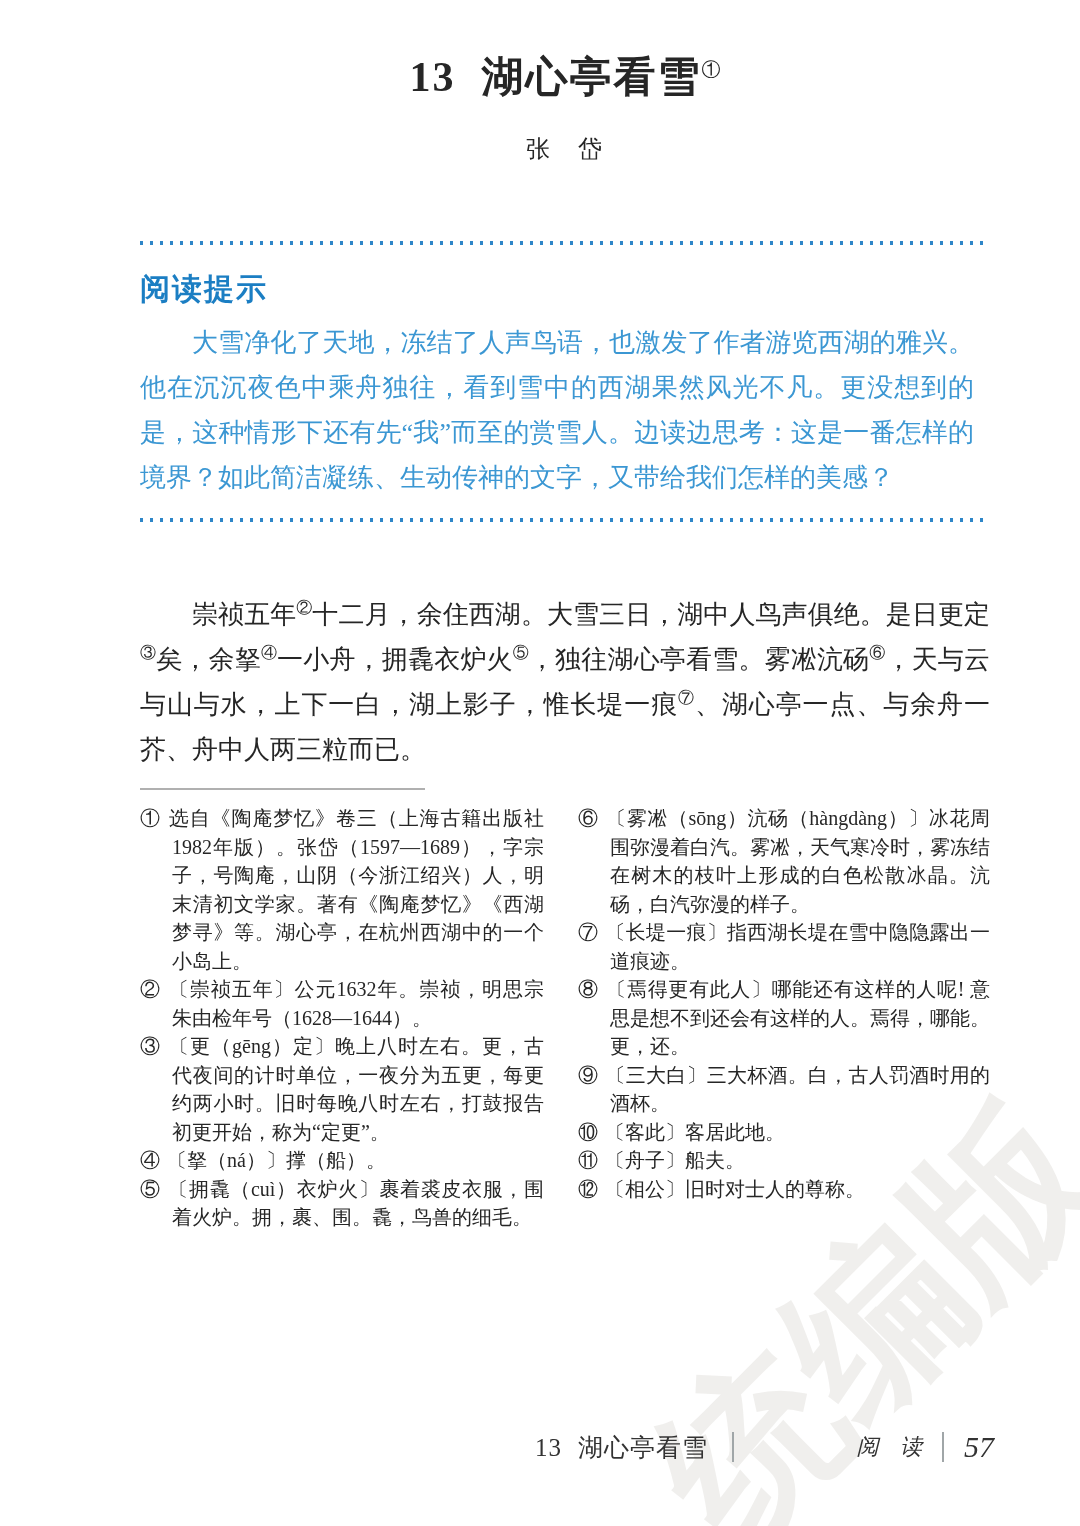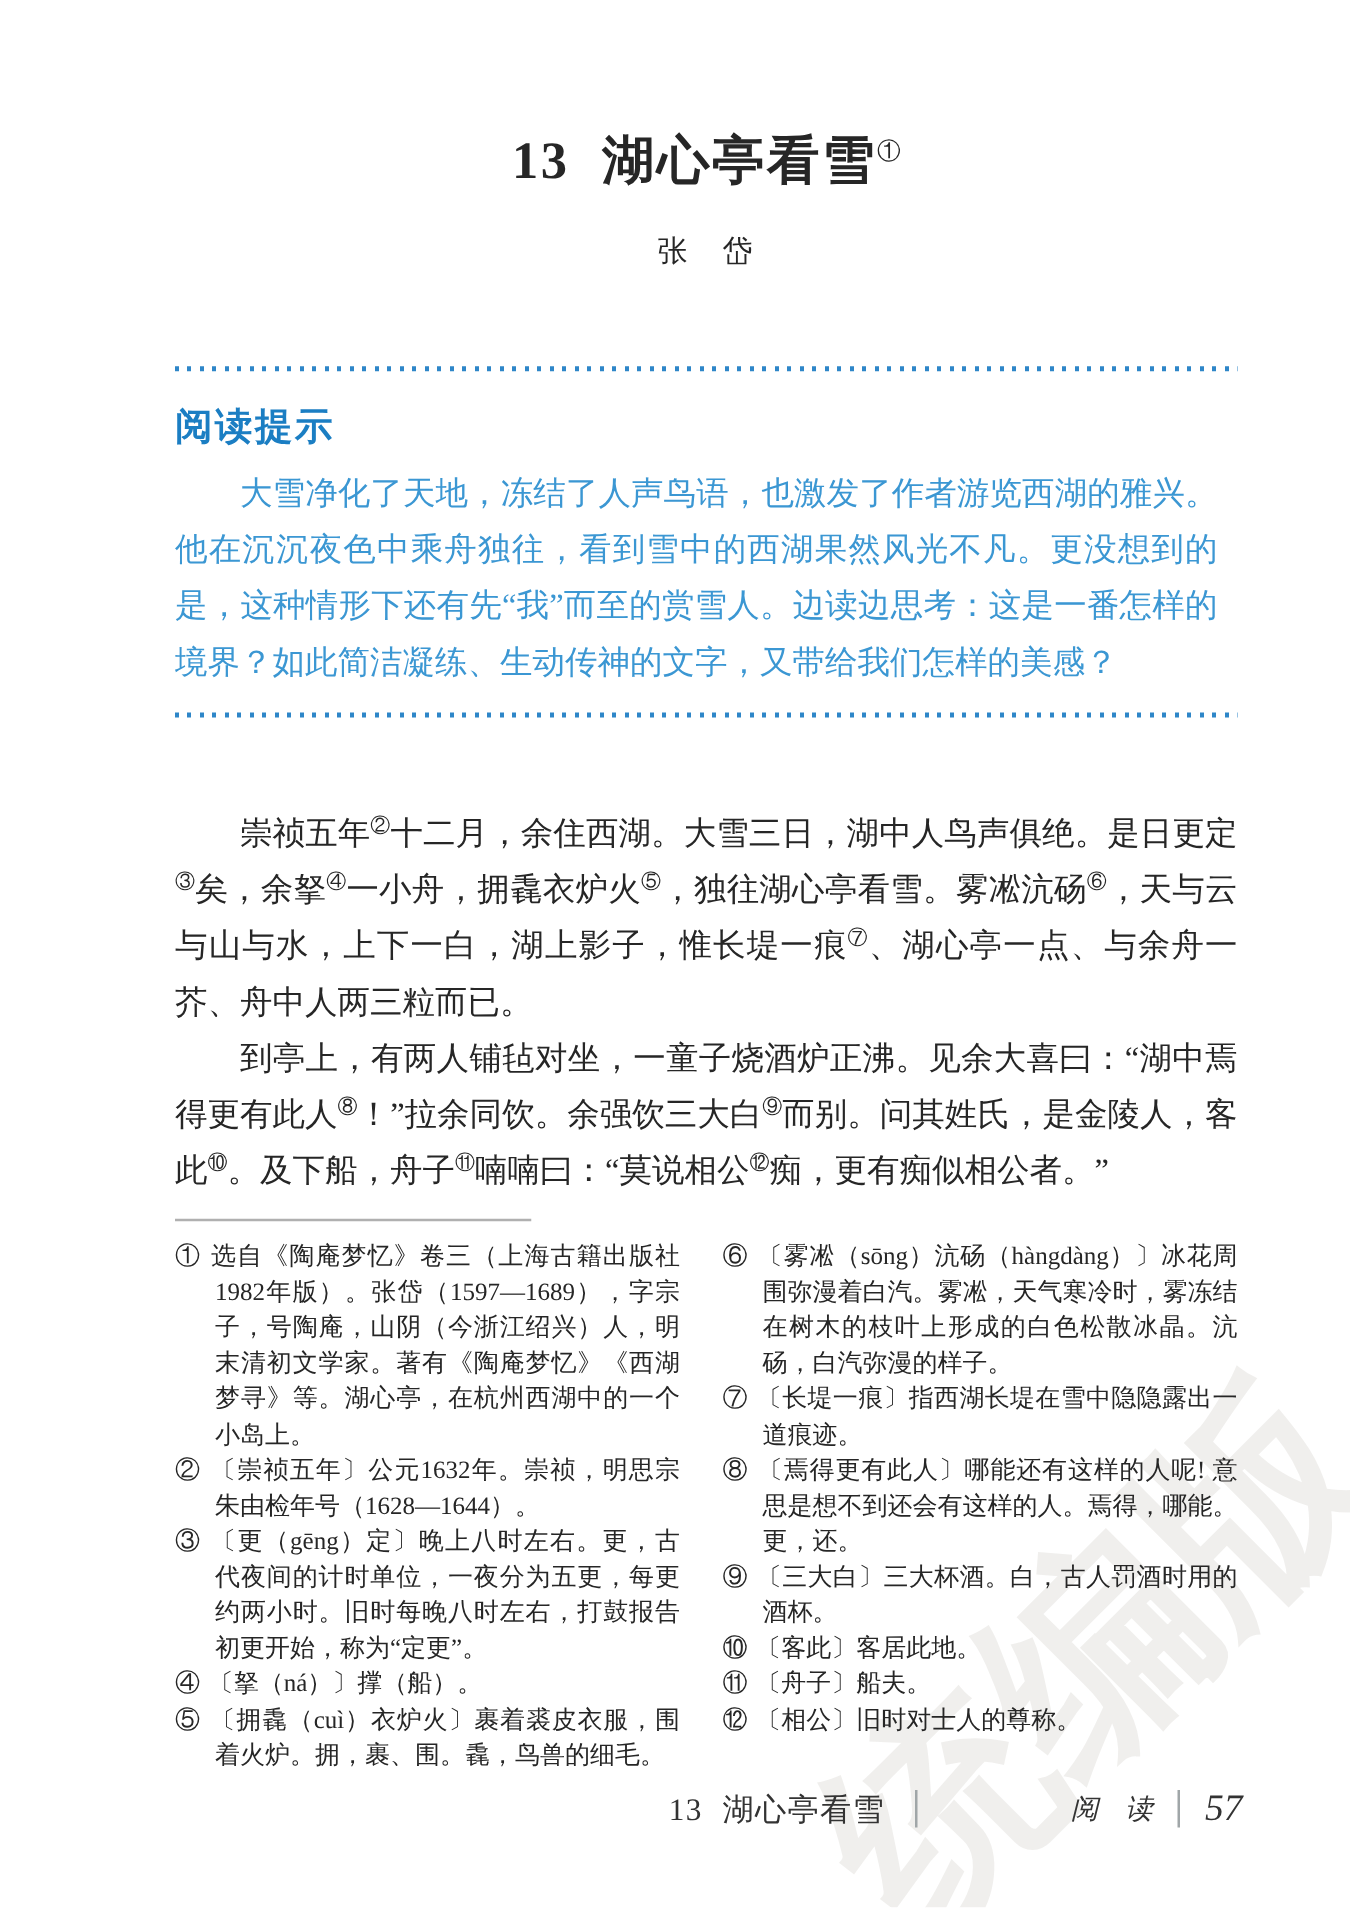--- a/index.html
+++ b/index.html
@@ -19,21 +19,21 @@
     font-size:175px;
     font-weight:700;
     color:rgba(90,75,60,0.09);
     transform:rotate(-45deg);
     white-space:nowrap;
     pointer-events:none;
     z-index:0;
   }
   .content{
     position:relative;z-index:1;
-    padding:92px 90px 0 140px;
+    padding:40px 90px 0 140px;
   }
   .title-block{text-align:center;}
   .lesson-title{
     font-size:42px;font-weight:700;letter-spacing:2px;line-height:60px;
   }
   .lesson-no{margin-right:26px;}
   .title-sup{font-size:19px;font-weight:400;vertical-align:super;letter-spacing:0;}
   .author{
     text-align:center;font-size:24px;margin-top:26px;letter-spacing:2px;
   }
@@ -106,21 +106,20 @@
 
     <div>
       <h3 class="tips-heading">阅读提示</h3>
       <p class="tips-body">大雪净化了天地，冻结了人声鸟语，也激发了作者游览西湖的雅兴。他在沉沉夜色中乘舟独往，看到雪中的西湖果然风光不凡。更没想到的是，这种情形下还有先“我”而至的赏雪人。边读边思考：这是一番怎样的境界？如此简洁凝练、生动传神的文字，又带给我们怎样的美感？</p>
     </div>
 
     <hr class="dotline dot-bottom">
 
     <div class="main-text">
         <p class="para">崇祯五年<sup class="supref">②</sup>十二月，余住西湖。大雪三日，湖中人鸟声俱绝。是日更定<sup class="supref">③</sup>矣，余拏<sup class="supref">④</sup>一小舟，拥毳衣炉火<sup class="supref">⑤</sup>，独往湖心亭看雪。雾凇沆砀<sup class="supref">⑥</sup>，天与云与山与水，上下一白，湖上影子，惟长堤一痕<sup class="supref">⑦</sup>、湖心亭一点、与余舟一芥、舟中人两三粒而已。</p>
-        <p class="para">到亭上，有两人铺毡对坐，一童子烧酒炉正沸。见余大喜曰：“湖中焉得更有此人<sup class="supref">⑧</sup>！”拉余同饮。余强饮三大白<sup class="supref">⑨</sup>而别。问其姓氏，是金陵人，客此<sup class="supref">⑩</sup>。及下船，舟子<sup class="supref">⑪</sup>喃喃曰：“莫说相公<sup class="supref">⑫</sup>痴，更有痴似相公者。”</p>
       </div>
 
     <hr class="fn-separator">
 
     <div class="footnotes">
       <div class="fn-col fn-col-left">
           <div class="fn"><span class="fn-num">①</span> 选自《陶庵梦忆》卷三（上海古籍出版社1982年版）。张岱（1597—1689），字宗子，号陶庵，山阴（今浙江绍兴）人，明末清初文学家。著有《陶庵梦忆》《西湖梦寻》等。湖心亭，在杭州西湖中的一个小岛上。</div>
           <div class="fn"><span class="fn-num">②</span> 〔崇祯五年〕公元1632年。崇祯，明思宗朱由检年号（1628—1644）。</div>
           <div class="fn"><span class="fn-num">③</span> 〔更（gēng）定〕晚上八时左右。更，古代夜间的计时单位，一夜分为五更，每更约两小时。旧时每晚八时左右，打鼓报告初更开始，称为“定更”。</div>
           <div class="fn"><span class="fn-num">④</span> 〔拏（ná）〕撑（船）。</div>

